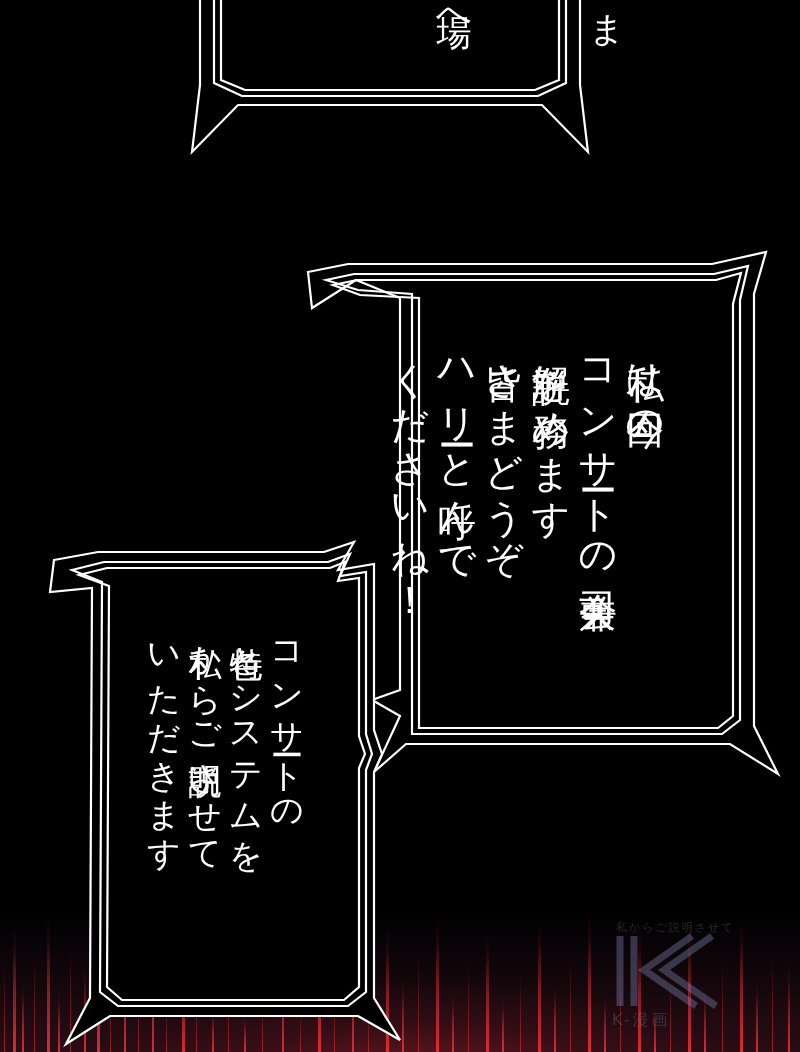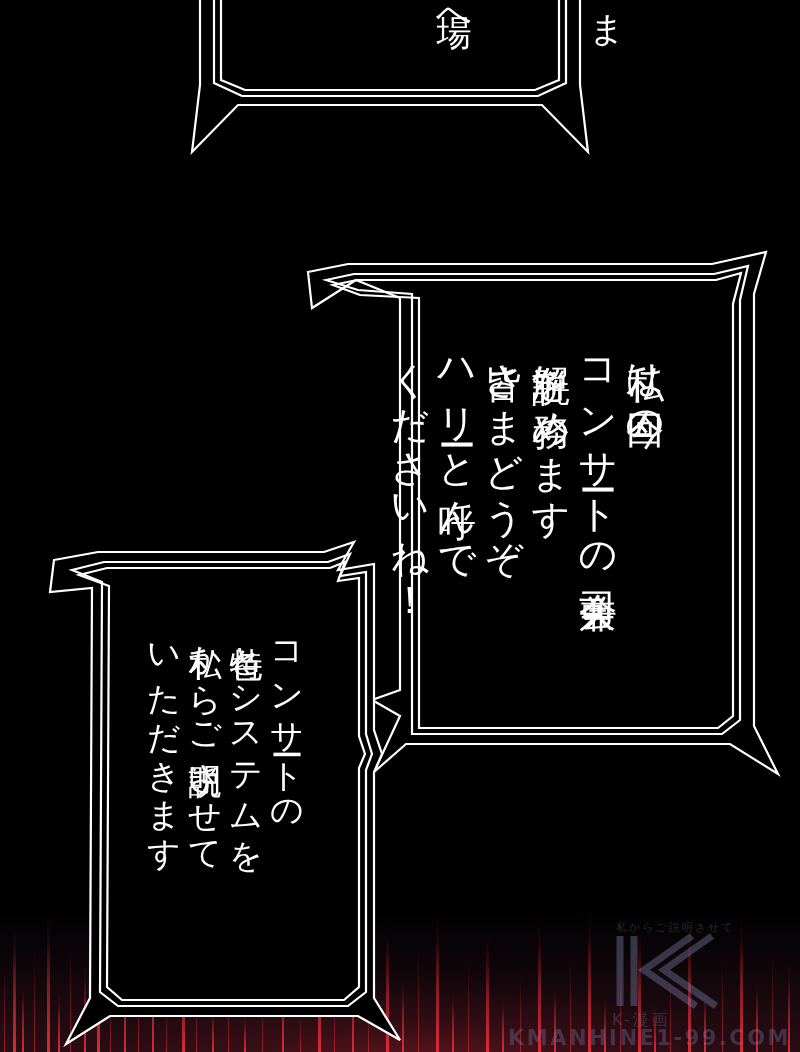--- a/index.html
+++ b/index.html
@@ -278,16 +278,15 @@
       <svg width="140" height="82" viewBox="0 0 140 82">
         <g fill="none" stroke="#8f96c8" stroke-width="7">
           <path d="M 16 6 L 16 76"></path>
           <path d="M 30 6 L 30 76"></path>
           <path d="M 88 6 L 40 40 L 92 76"></path>
           <path d="M 108 6 L 60 40 L 112 76"></path>
         </g>
       </svg>
     </div>
     <div class="wm-sub">K-漫画</div>
-    <div class="wm-url">KMANHINE1-99.COM</div>
   </div>
 
 </div>
 
 </body></html>

